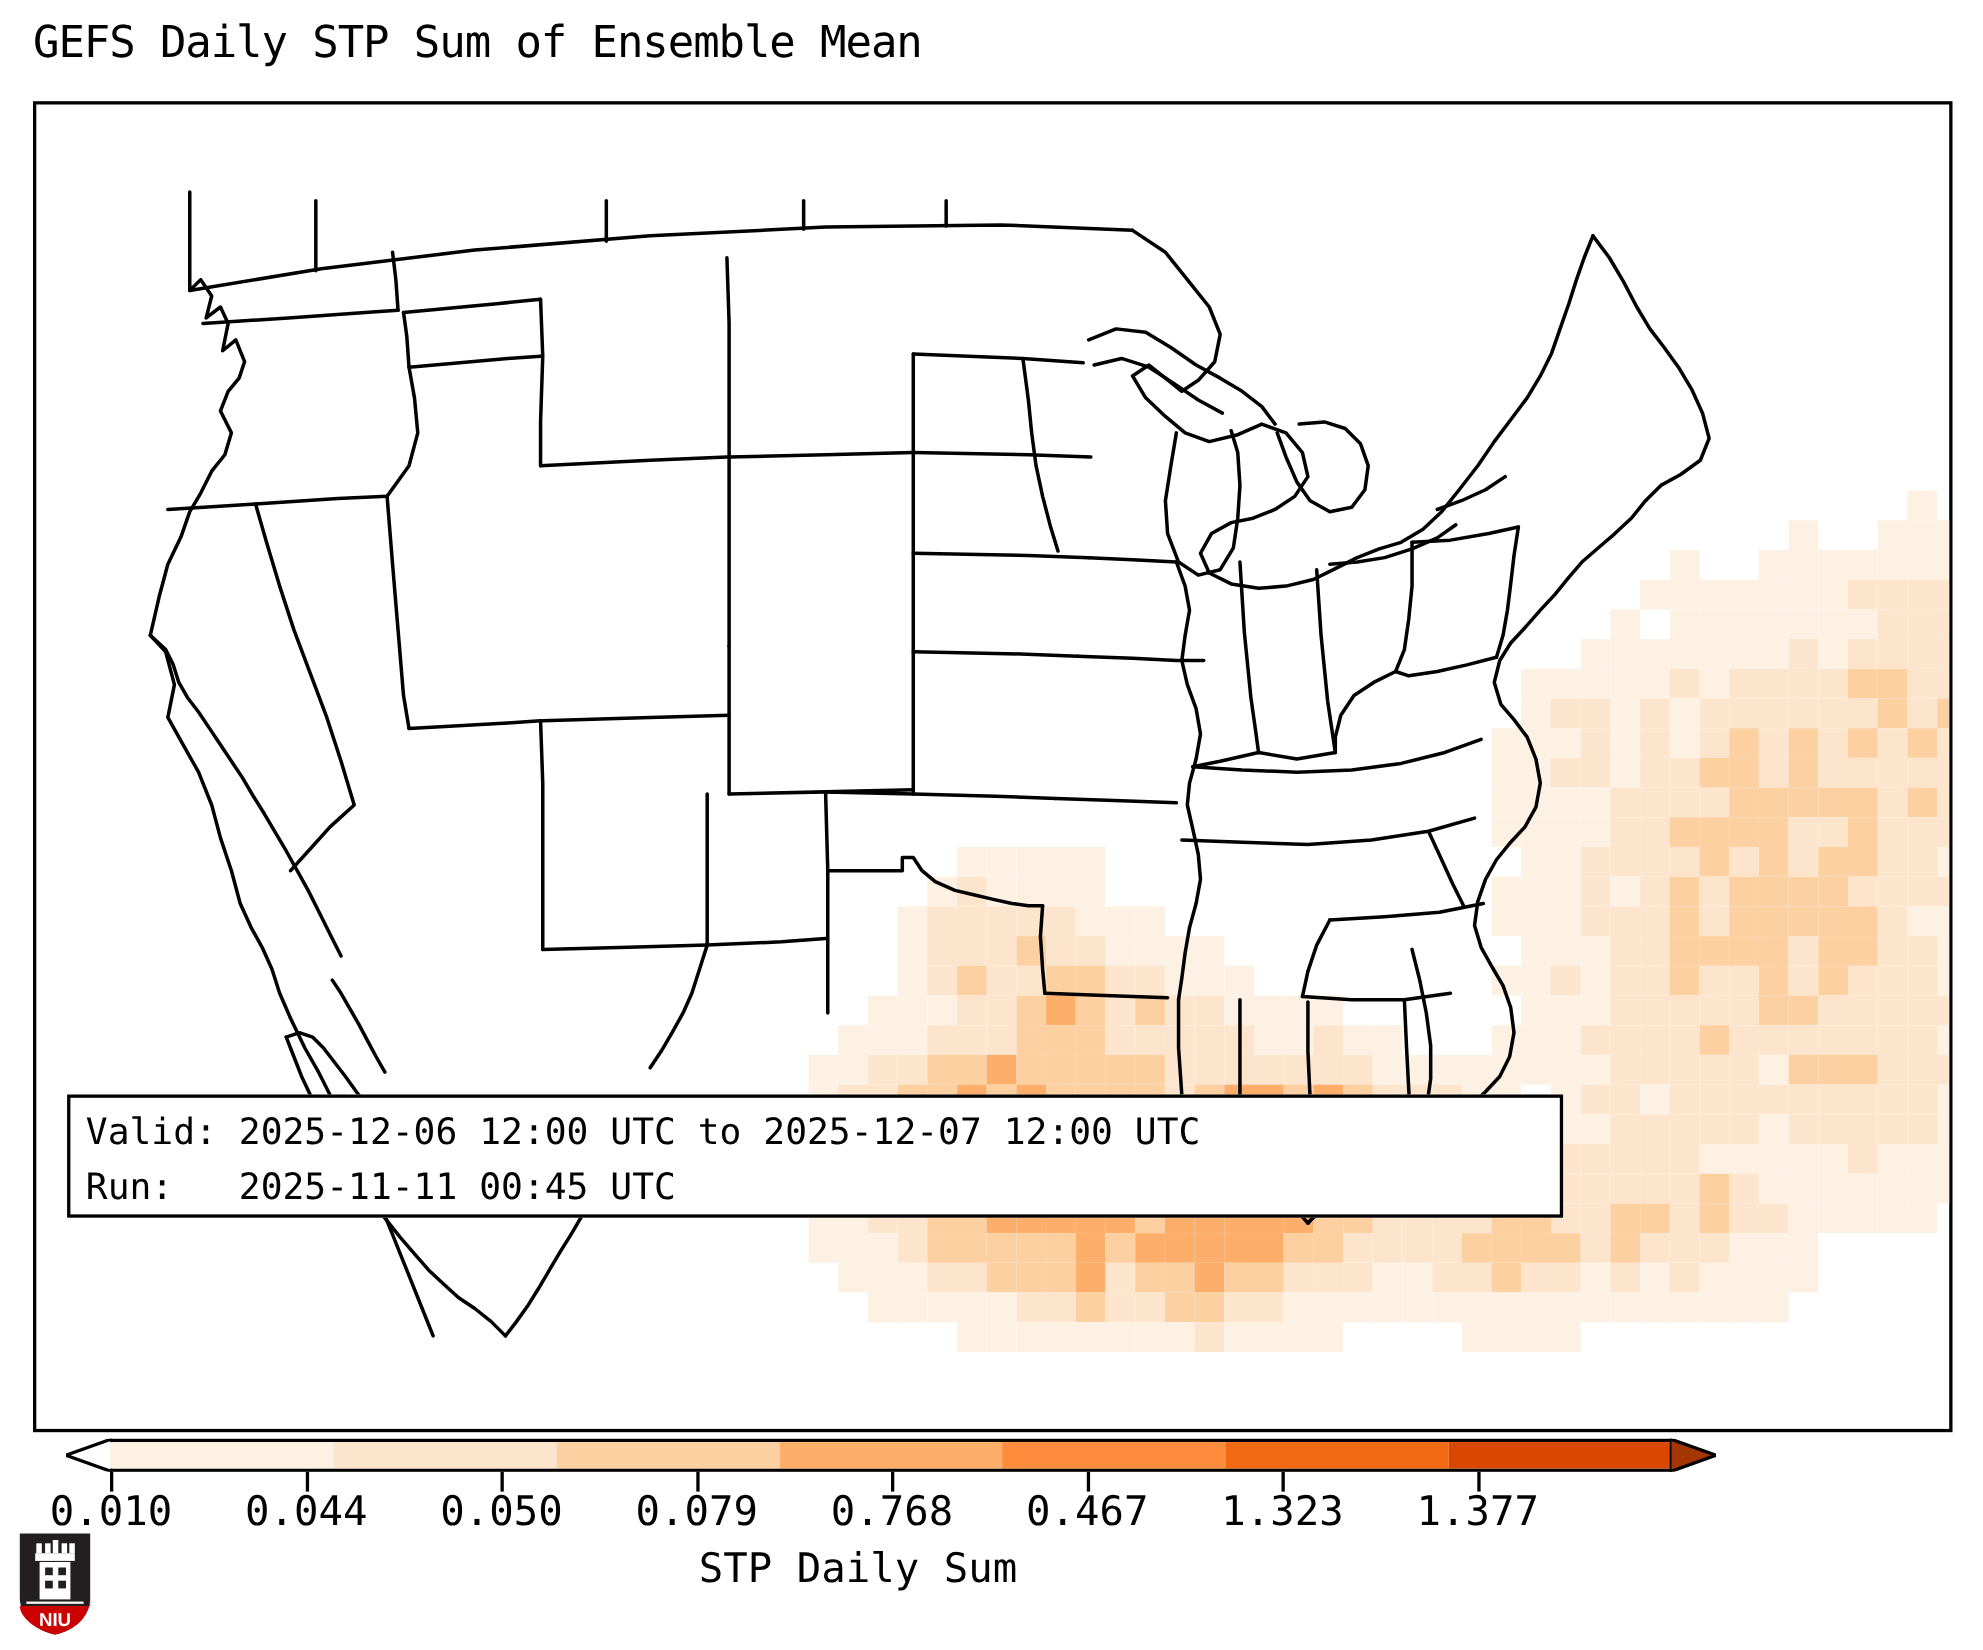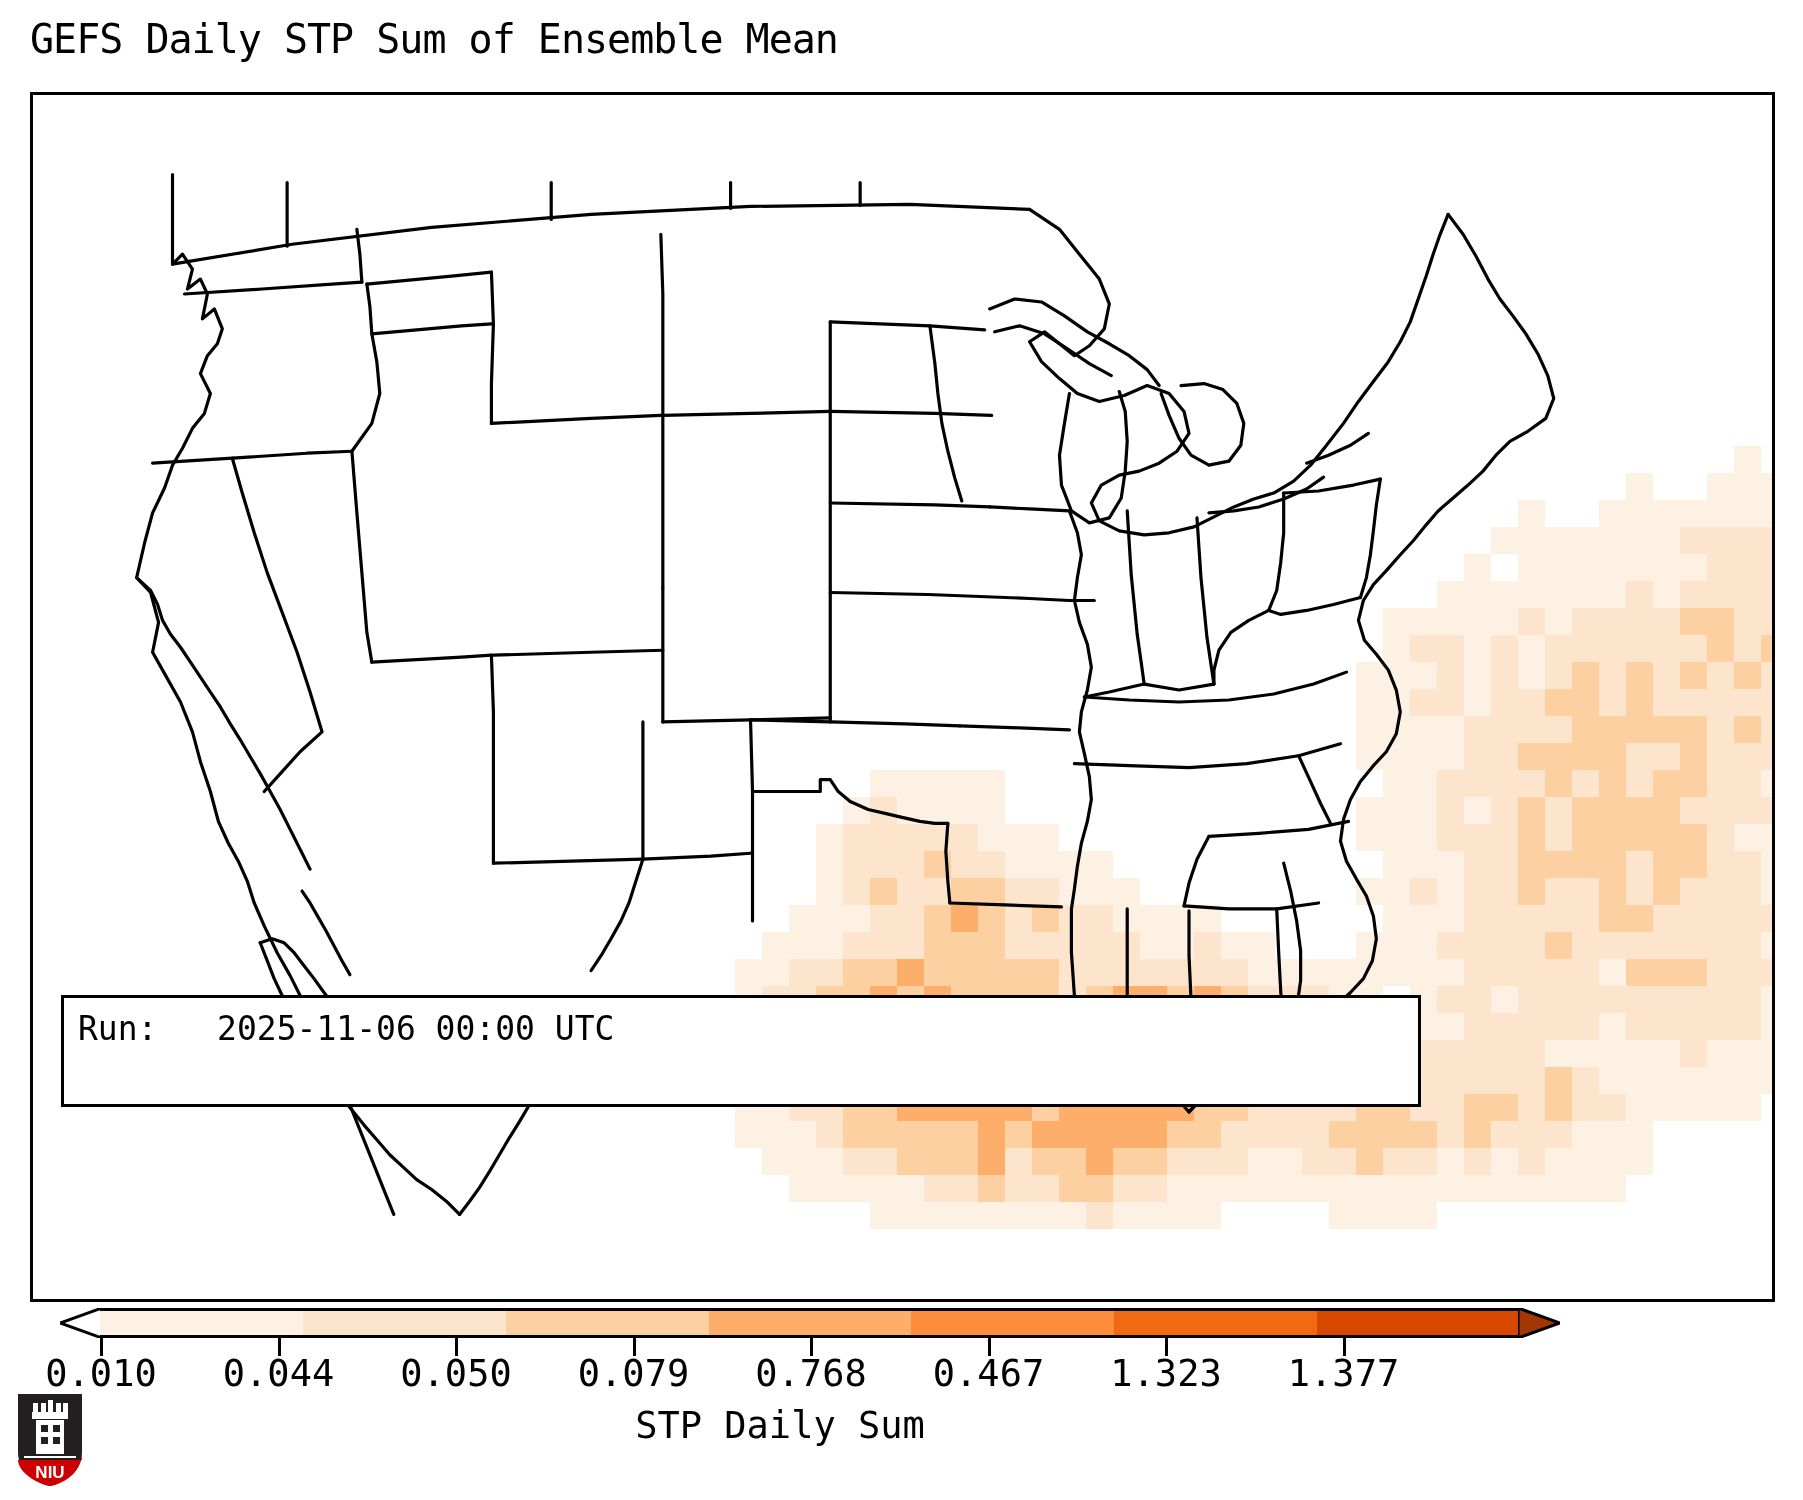--- a/index.html
+++ b/index.html
@@ -890,21 +890,22 @@
       <path d="M1098,818 L1098,862 L1098,905 L1100,948"></path>
       <path d="M1160,820 L1160,865 L1162,908 L1165,945"></path>
       <path d="M1248,818 L1250,862 L1252,900 L1254,938"></path>
 
       <path d="M1042,818 L1042,862 L1045,905 L1048,945"></path>
 
     </g>
   </svg>
 
   <div id="info-box">
-    <div class="info-line">Run:   2025-11-06 00:00 UTC</div>
+    <div class="info-line">Valid: 2025-12-06 12:00 UTC to 2025-12-07 12:00 UTC</div>
+    <div class="info-line">Run:   2025-11-11 00:45 UTC</div>
   </div>
 </div>
 
 <div id="cbar-wrap">
   <svg id="cbar-left" class="cbar-arrow" viewBox="0 0 42 30" preserveAspectRatio="none">
     <polygon points="42,0 42,30 0,15" fill="#ffffff" stroke="#000" stroke-width="3"></polygon>
   </svg>
   <div id="cbar-body">
       <div class="seg" style="background: rgb(253, 241, 228);"></div>
       <div class="seg" style="background: rgb(253, 229, 205);"></div>

